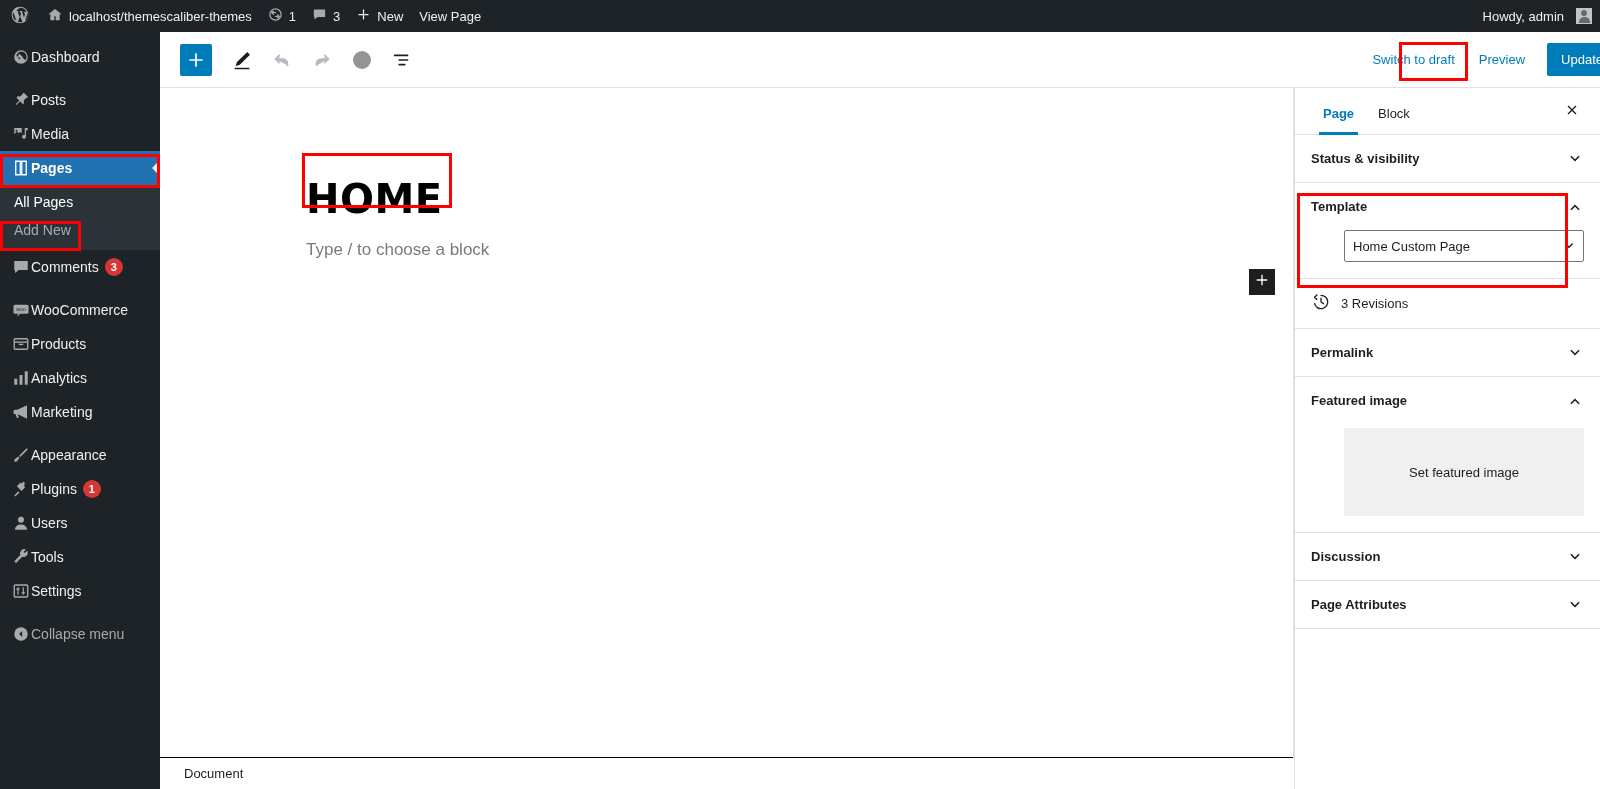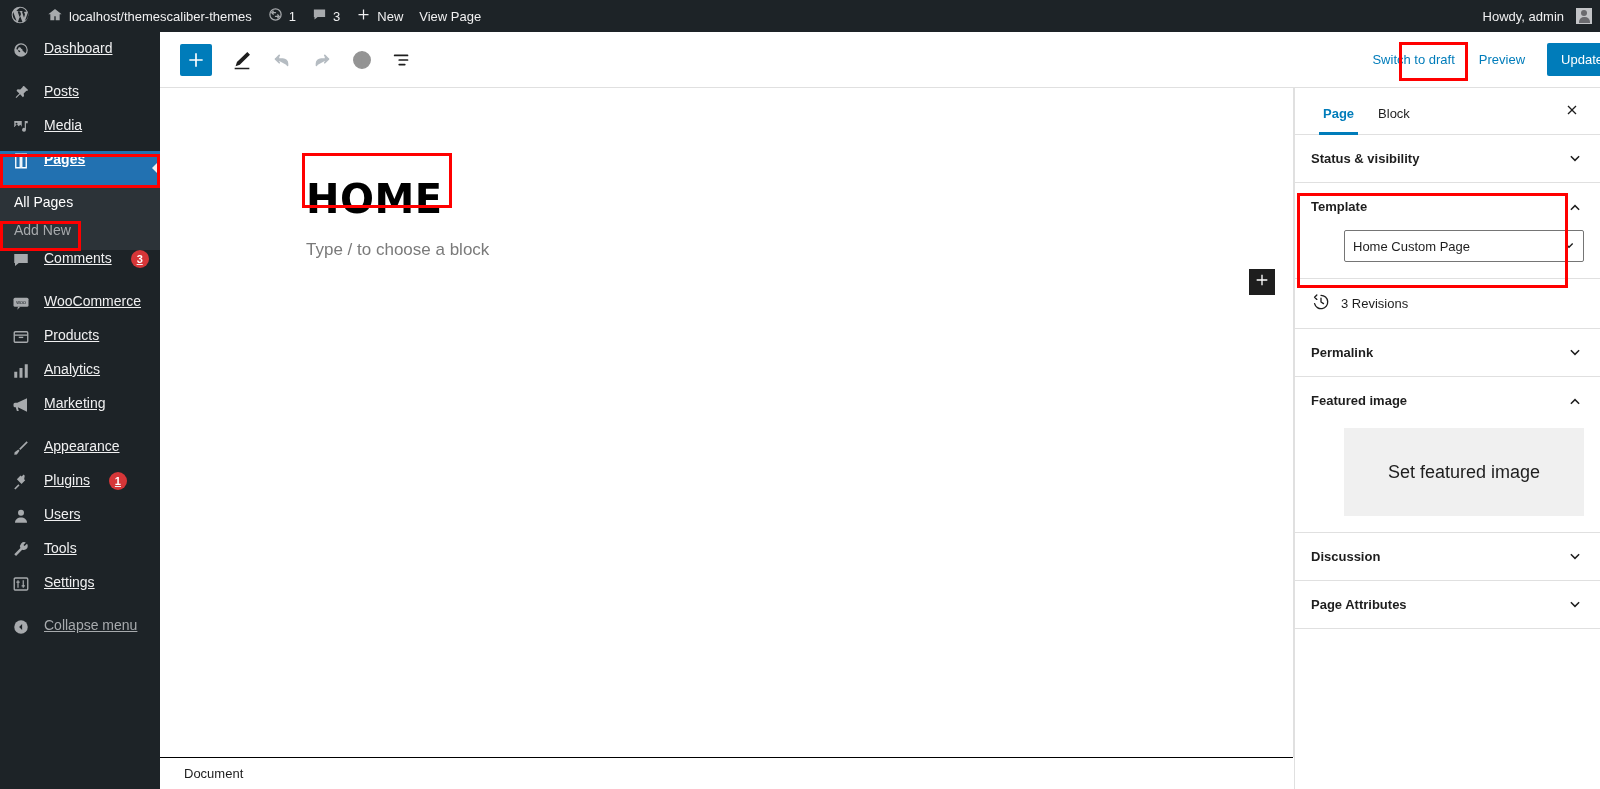--- a/index.html
+++ b/index.html
@@ -35,22 +35,22 @@
   }
   .ab-txt { color: #f0f0f1; }
 
   
   #adminmenu {
     position: absolute; top: 32px; left: 0; width: 160px; height: 757px;
     background: #1d2327; color: #f0f0f1; font-size: 14px;
     padding-top: 8px;
   }
   .menu-item {
-    display: flex; align-items: flex-start; gap: 13px;
-    height: 34px; padding: 0 10px 0 11px; color: #f0f0f1; position: relative; text-decoration: underline;
+    display: flex; align-items: center; gap: 0;
+    height: 34px; padding: 0 10px 0 11px; color: #f0f0f1; position: relative;
   }
   .menu-item.current {
     background: #2271b1; color: #fff; font-weight: 600;
   }
   .menu-item.current .m-ico { color: #fff; }
   .menu-item .m-ico {
     width: 20px; height: 20px; flex: 0 0 20px; color: #a7aaad;
     display: flex; align-items: center; justify-content: center;
   }
   .menu-item .m-ico svg { width: 18px; height: 18px; fill: currentColor; display: block; }
@@ -197,21 +197,21 @@
   }
   .sel-wrap { position: relative; }
   .sel-wrap .sel-chev {
     position: absolute; right: 7px; top: 8px; pointer-events: none; color: #1e1e1e;
   }
   .sel-wrap .sel-chev svg { width: 16px; height: 16px; fill: currentColor; }
 
   .featured-box {
     background: #f0f0f0; height: 88px; display: flex;
     align-items: center; justify-content: center;
-    font-size: 18px; color: #1e1e1e; margin-top: 4px;
+    font-size: 13px; color: #1e1e1e; margin-top: 4px;
   }
 </style>
 </head>
 <body>
 
 <div id="adminbar">
   <div class="ab-item wplogo">
     <span>
       <svg width="20" height="20" viewBox="0 0 24 24" fill="#a7aaad">
           <path d="M12 2a10 10 0 1 0 0 20 10 10 0 0 0 0-20zm0 1.2a8.8 8.8 0 0 1 7.9 4.9h-2.3c-.4 0-.7.4-.7.8 0 .3.2.6.4.8.3.2.6.7.6 1.4 0 .5-.1 1.1-.4 1.9l-.7 2.3-2.5-7.4c.4 0 .8-.1.8-.1.4 0 .3-.7-.1-.6 0 0-1.1.1-1.8.1-.7 0-1.8-.1-1.8-.1-.4 0-.4.6 0 .6 0 0 .4.1.7.1l1.1 2.9-1.5 4.5-2.5-7.4c.4 0 .8-.1.8-.1.4 0 .3-.7-.1-.6 0 0-1.1.1-1.8.1h-.5A8.8 8.8 0 0 1 12 3.2zM3.2 12c0-1.2.3-2.4.7-3.5l3.9 10.6A8.8 8.8 0 0 1 3.2 12zm8.8 8.8c-.9 0-1.7-.1-2.5-.4l2.6-7.6 2.7 7.4v.2c-.9.3-1.8.4-2.8.4zm5.9-1.5 2.6-7.5c.5-1.2.6-2.1.6-2.9v-.4a8.8 8.8 0 0 1-3.2 10.8z"></path>

